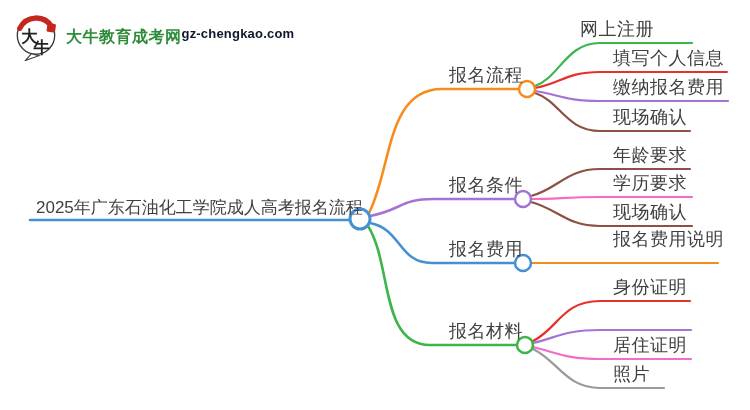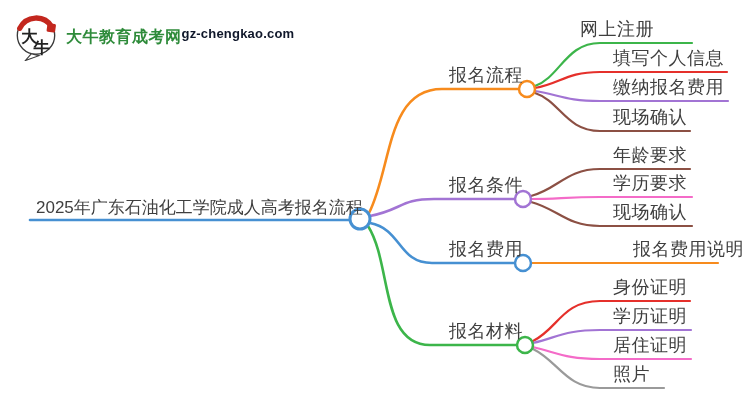--- a/index.html
+++ b/index.html
@@ -69,24 +69,23 @@
 
   <div class="label" style="left:580px;top:18px;">网上注册</div>
   <div class="label" style="left:613px;top:47px;">填写个人信息</div>
   <div class="label" style="left:613px;top:76px;">缴纳报名费用</div>
   <div class="label" style="left:613px;top:106px;">现场确认</div>
 
   <div class="label" style="left:613px;top:144px;">年龄要求</div>
   <div class="label" style="left:613px;top:172px;">学历要求</div>
   <div class="label" style="left:613px;top:201px;">现场确认</div>
 
-  <div class="label" style="left:613px;top:238px;margin-left:20px;">报名费用说明</div>
+  <div class="label" style="left:613px;top:228px;">报名费用说明</div>
 
   <div class="label" style="left:613px;top:276px;text-align:right;">身份证明</div>
-  <div class="label" style="left:613px;top:305px;">学历证明</div>
   <div class="label" style="left:613px;top:334px;">居住证明</div>
   <div class="label" style="left:613px;top:363px;">照片</div>
 
   <div class="logo">
     <svg class="logo-icon" width="46" height="48" viewBox="0 0 48 50">
       <circle cx="24" cy="23.5" r="19.5" fill="#ffffff" stroke="#3b3b3b" stroke-width="1.4"></circle>
       <path d="M19 42.5 L13 49.5 L27 44.5 Z" fill="#ffffff" stroke="#3b3b3b" stroke-width="1.2"></path>
       <path d="M7 16 A19 19 0 0 1 40.5 14.5" stroke="#c3271e" stroke-width="5.5" fill="none" stroke-linecap="round"></path>
       <rect x="35.5" y="11" width="9" height="9" rx="1.5" fill="#c3271e" transform="rotate(8 40 15)"></rect>
       <text x="8.5" y="30" font-size="17">大</text>

